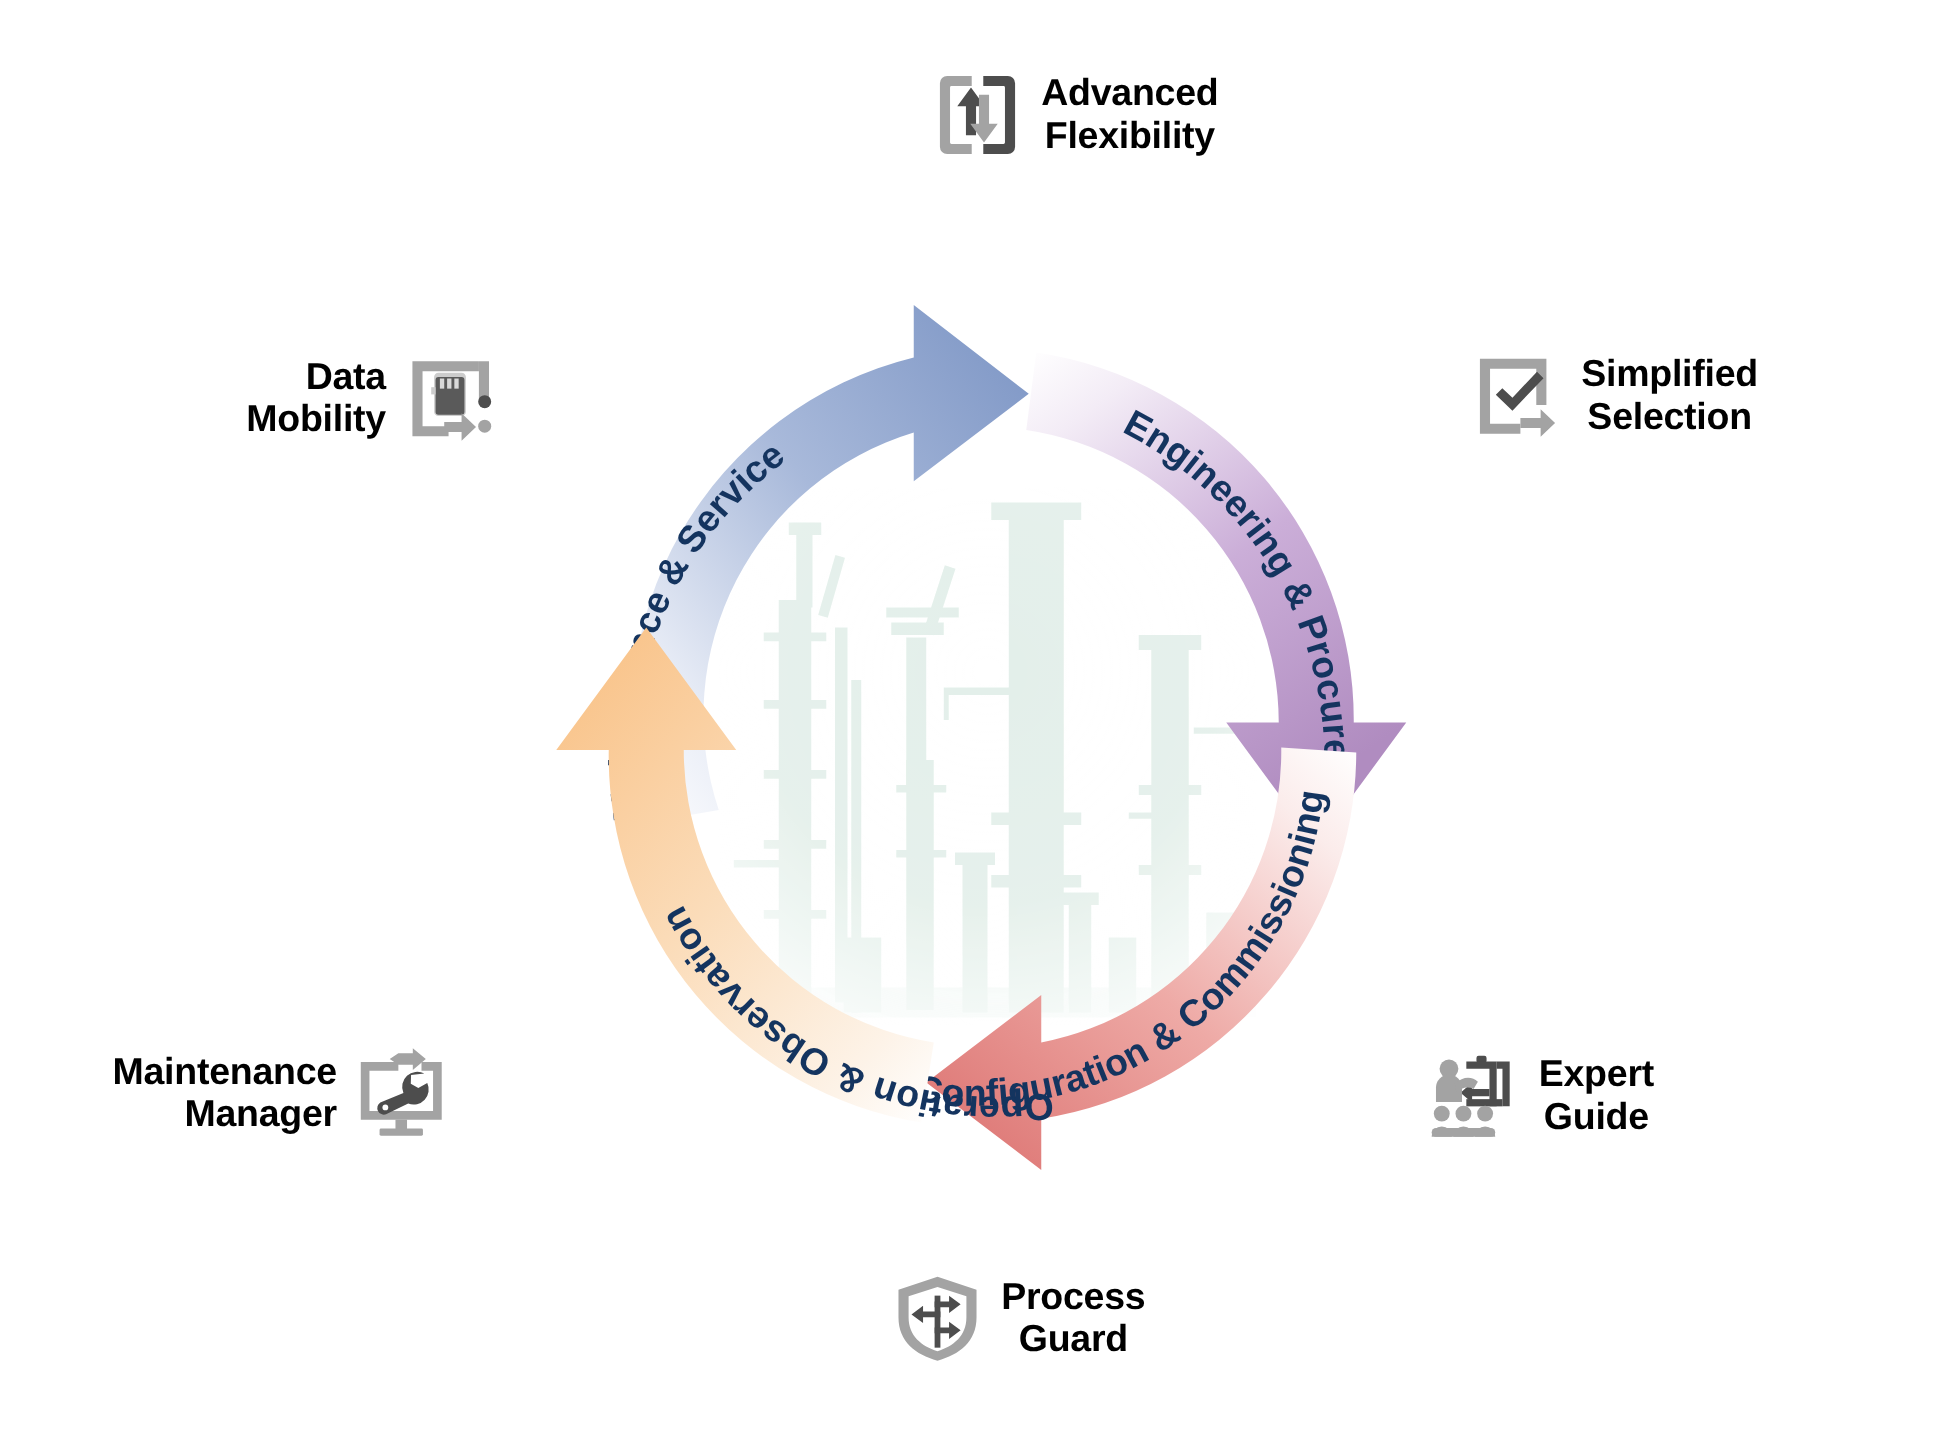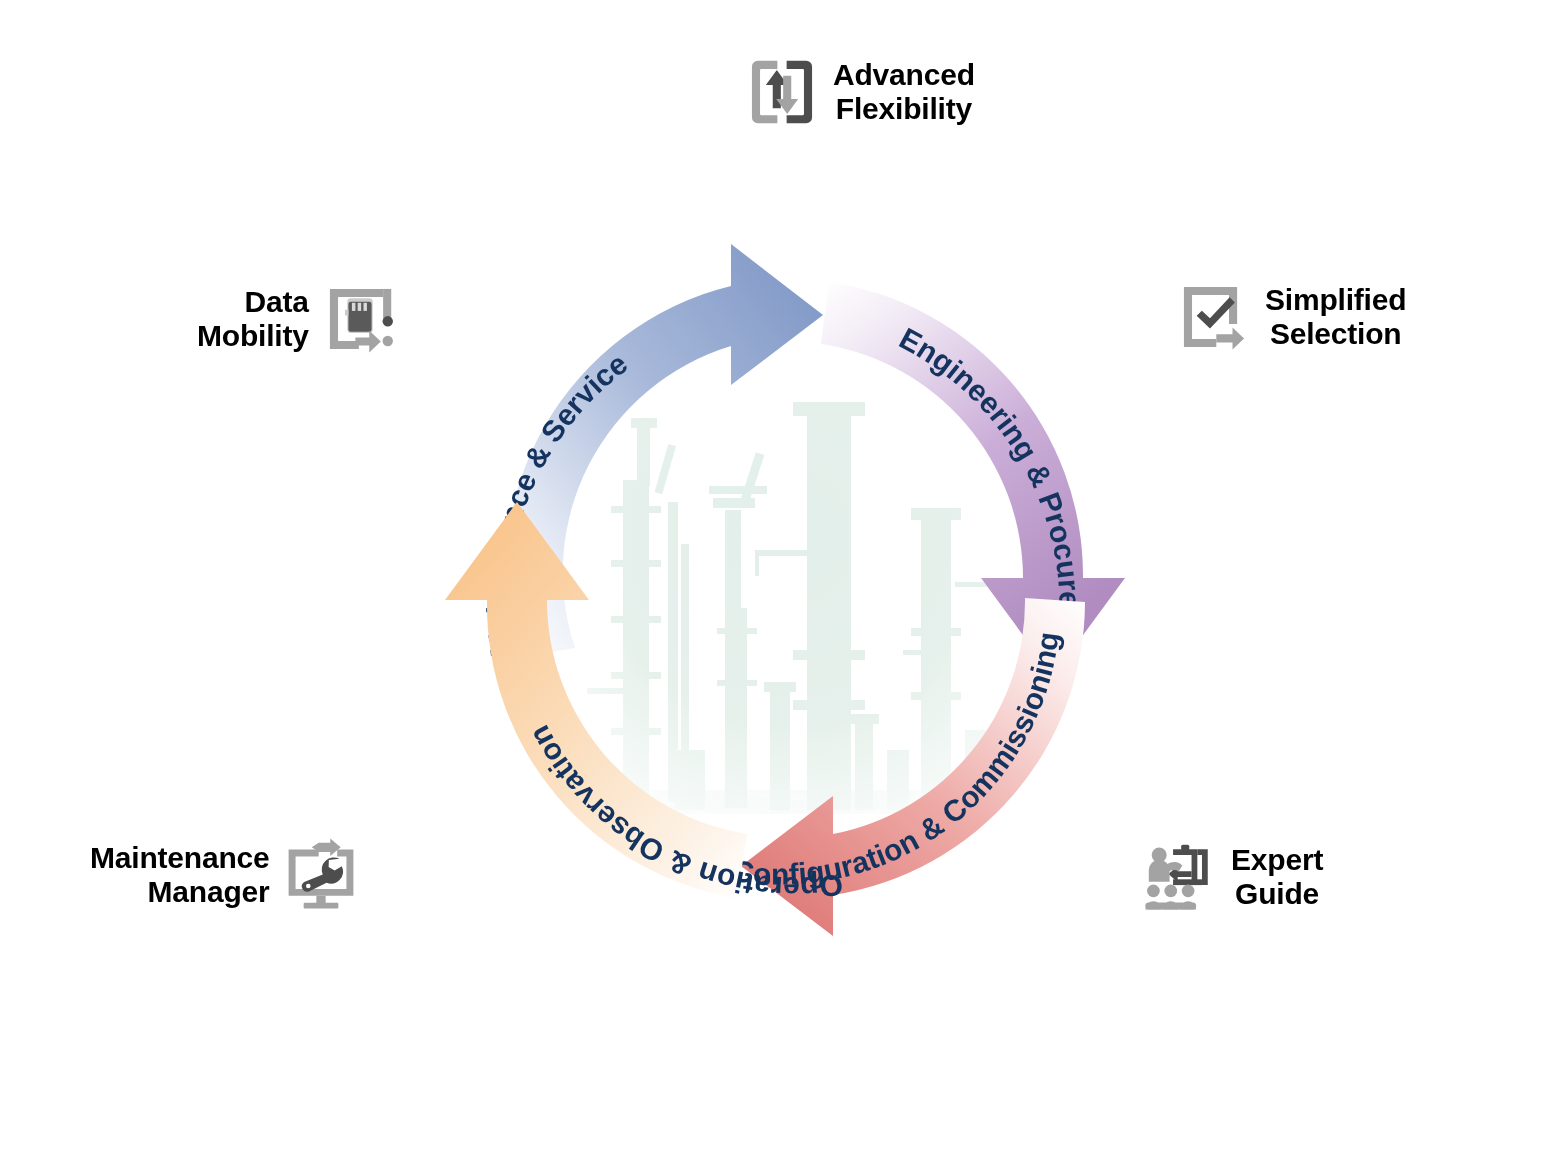--- a/index.html
+++ b/index.html
@@ -263,20 +263,37 @@
       <circle cx="39" cy="44" r="5.5" fill="#a3a3a3"></circle>
       <path d="M2 60 a7 7 0 0 1 14 0 Z" fill="#a3a3a3"></path>
       <path d="M17 60 a7 7 0 0 1 14 0 Z" fill="#a3a3a3"></path>
       <path d="M32 60 a7 7 0 0 1 14 0 Z" fill="#a3a3a3"></path>
       <rect x="2" y="54" width="44" height="6" rx="3" fill="#a3a3a3"></rect>
     </svg>
     <div class="ftext">Expert
 Guide</div>
   </div>
 
+  <div class="feature right-of-icon" id="feat-process-guard">
+    <svg class="ficon" viewBox="0 0 64 64">
+
+      <path d="M32 3 L59 12 v19 c0 17 -12 26 -27 30 C17 57 5 48 5 31 V12 Z
+               M32 10 L12 16.5 V31 c0 13 9 20 20 23.5 C43 51 52 44 52 31 V16.5 Z" fill="#a3a3a3" fill-rule="evenodd"></path>
+
+      <rect x="30" y="16" width="4" height="36" fill="#4d4d4d"></rect>
+
+      <path d="M32 24 h10 v-4 l8 6 l-8 6 v-4 H32 Z" fill="#4d4d4d" transform="translate(-2,-4)"></path>
+
+      <path d="M32 31 H20 v4 l-8 -6 l8 -6 v4 h12 Z" fill="#4d4d4d" transform="translate(2,0)"></path>
+
+      <path d="M32 38 h10 v-4 l8 6 l-8 6 v-4 H32 Z" fill="#4d4d4d" transform="translate(-2,0)"></path>
+    </svg>
+    <div class="ftext">Process
+Guard</div>
+  </div>
 
   <div class="feature left-of-icon" id="feat-maintenance-manager">
     <div class="ftext">Maintenance
 Manager</div>
     <svg class="ficon" viewBox="0 0 64 64">
 
       <path d="M4 10 h26 v6 H10 v28 h44 V16 h-8 v-6 h14 v40 H4 Z" fill="#a3a3a3"></path>
 
       <rect x="28" y="50" width="8" height="7" fill="#a3a3a3"></rect>
       <rect x="17" y="56" width="30" height="5" rx="1" fill="#a3a3a3"></rect>

